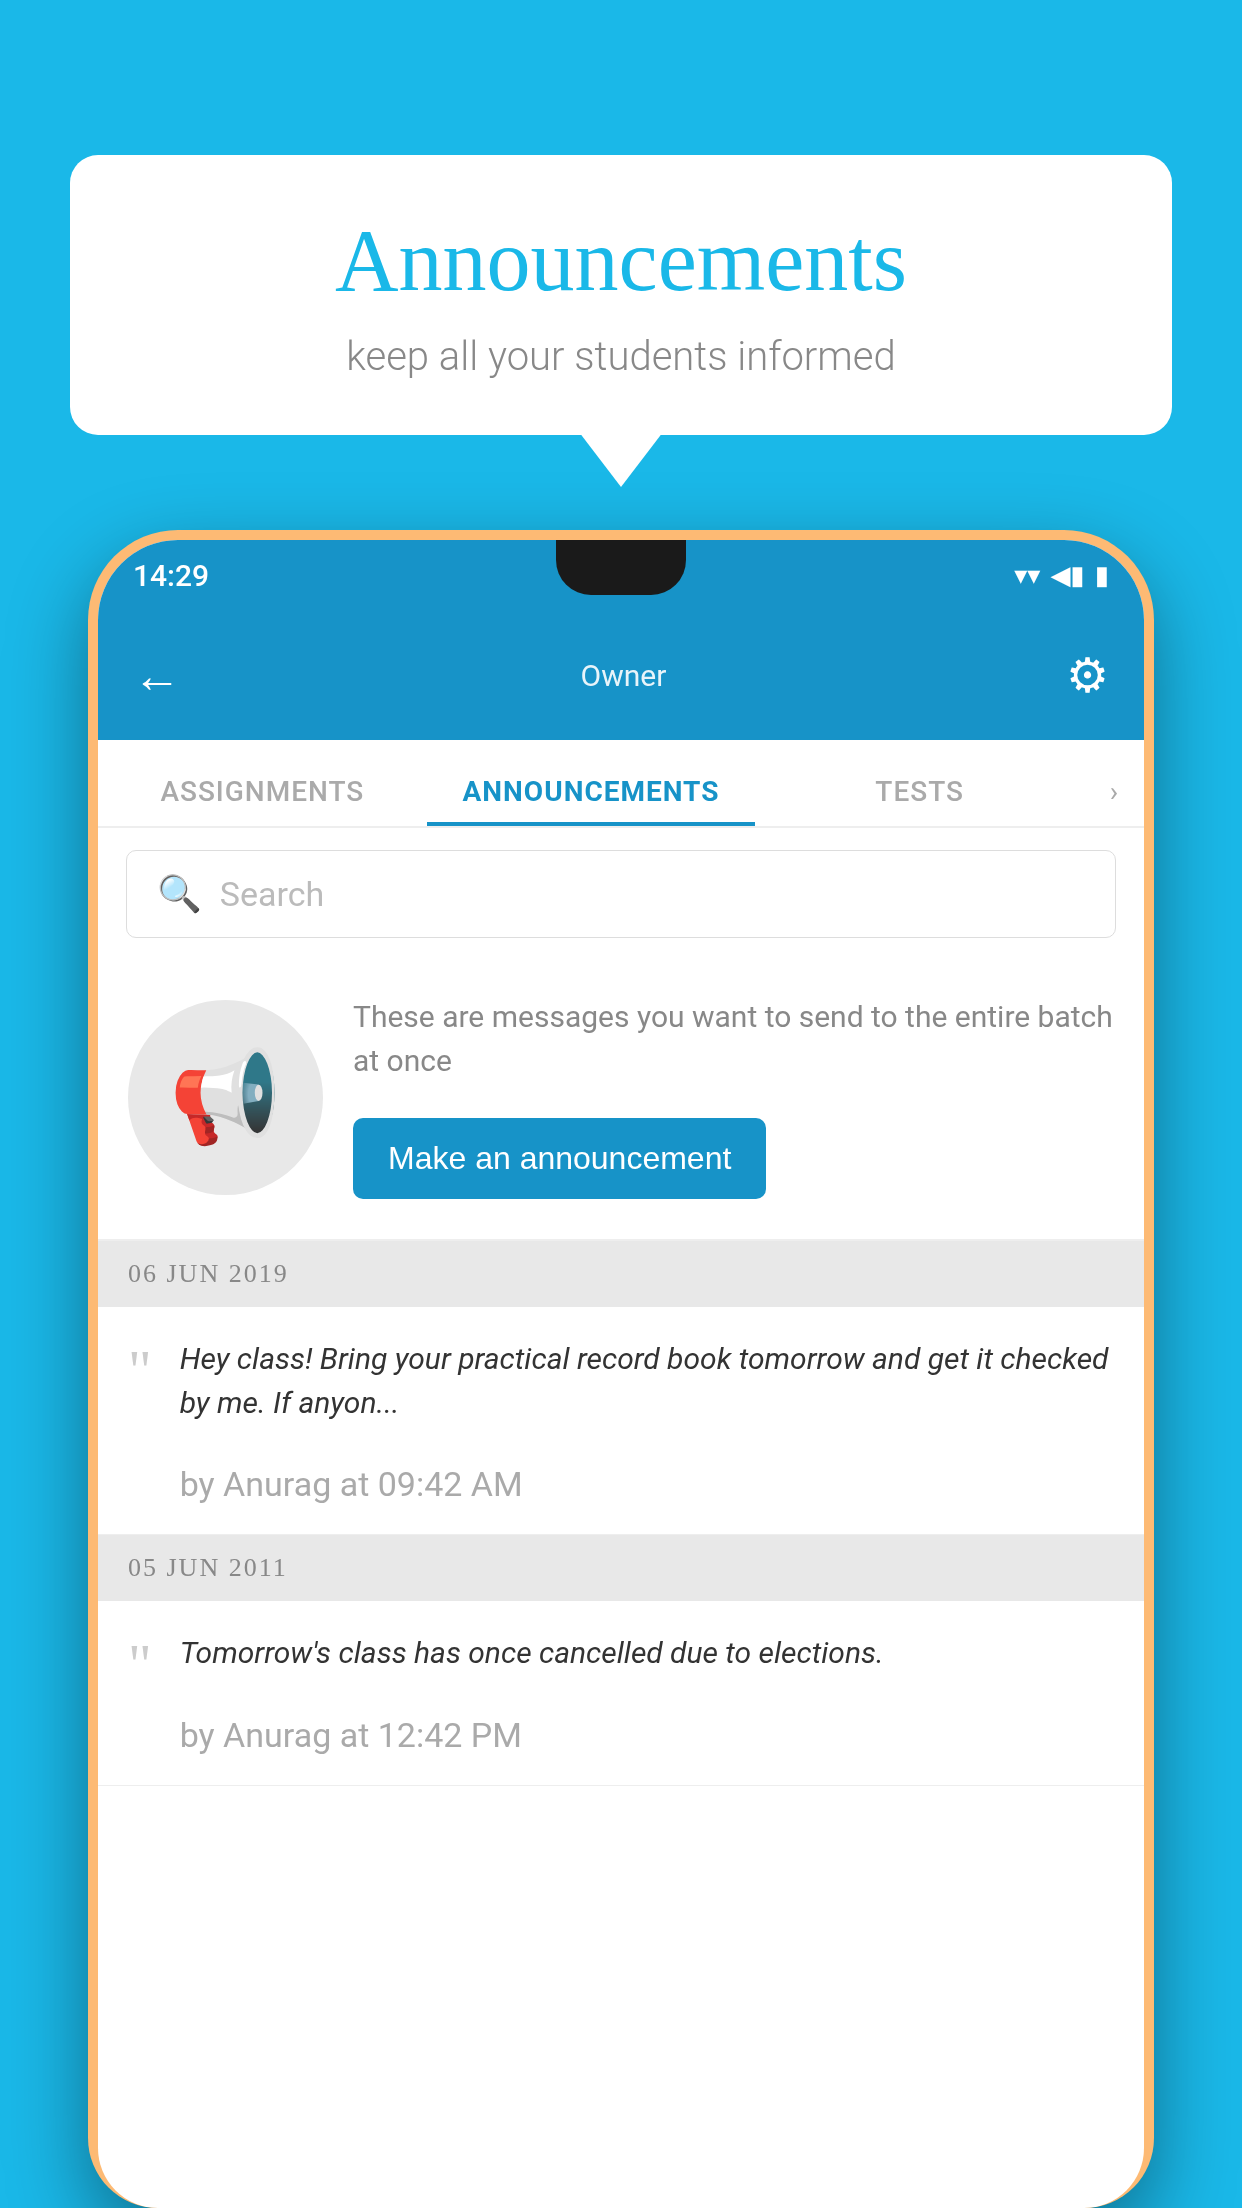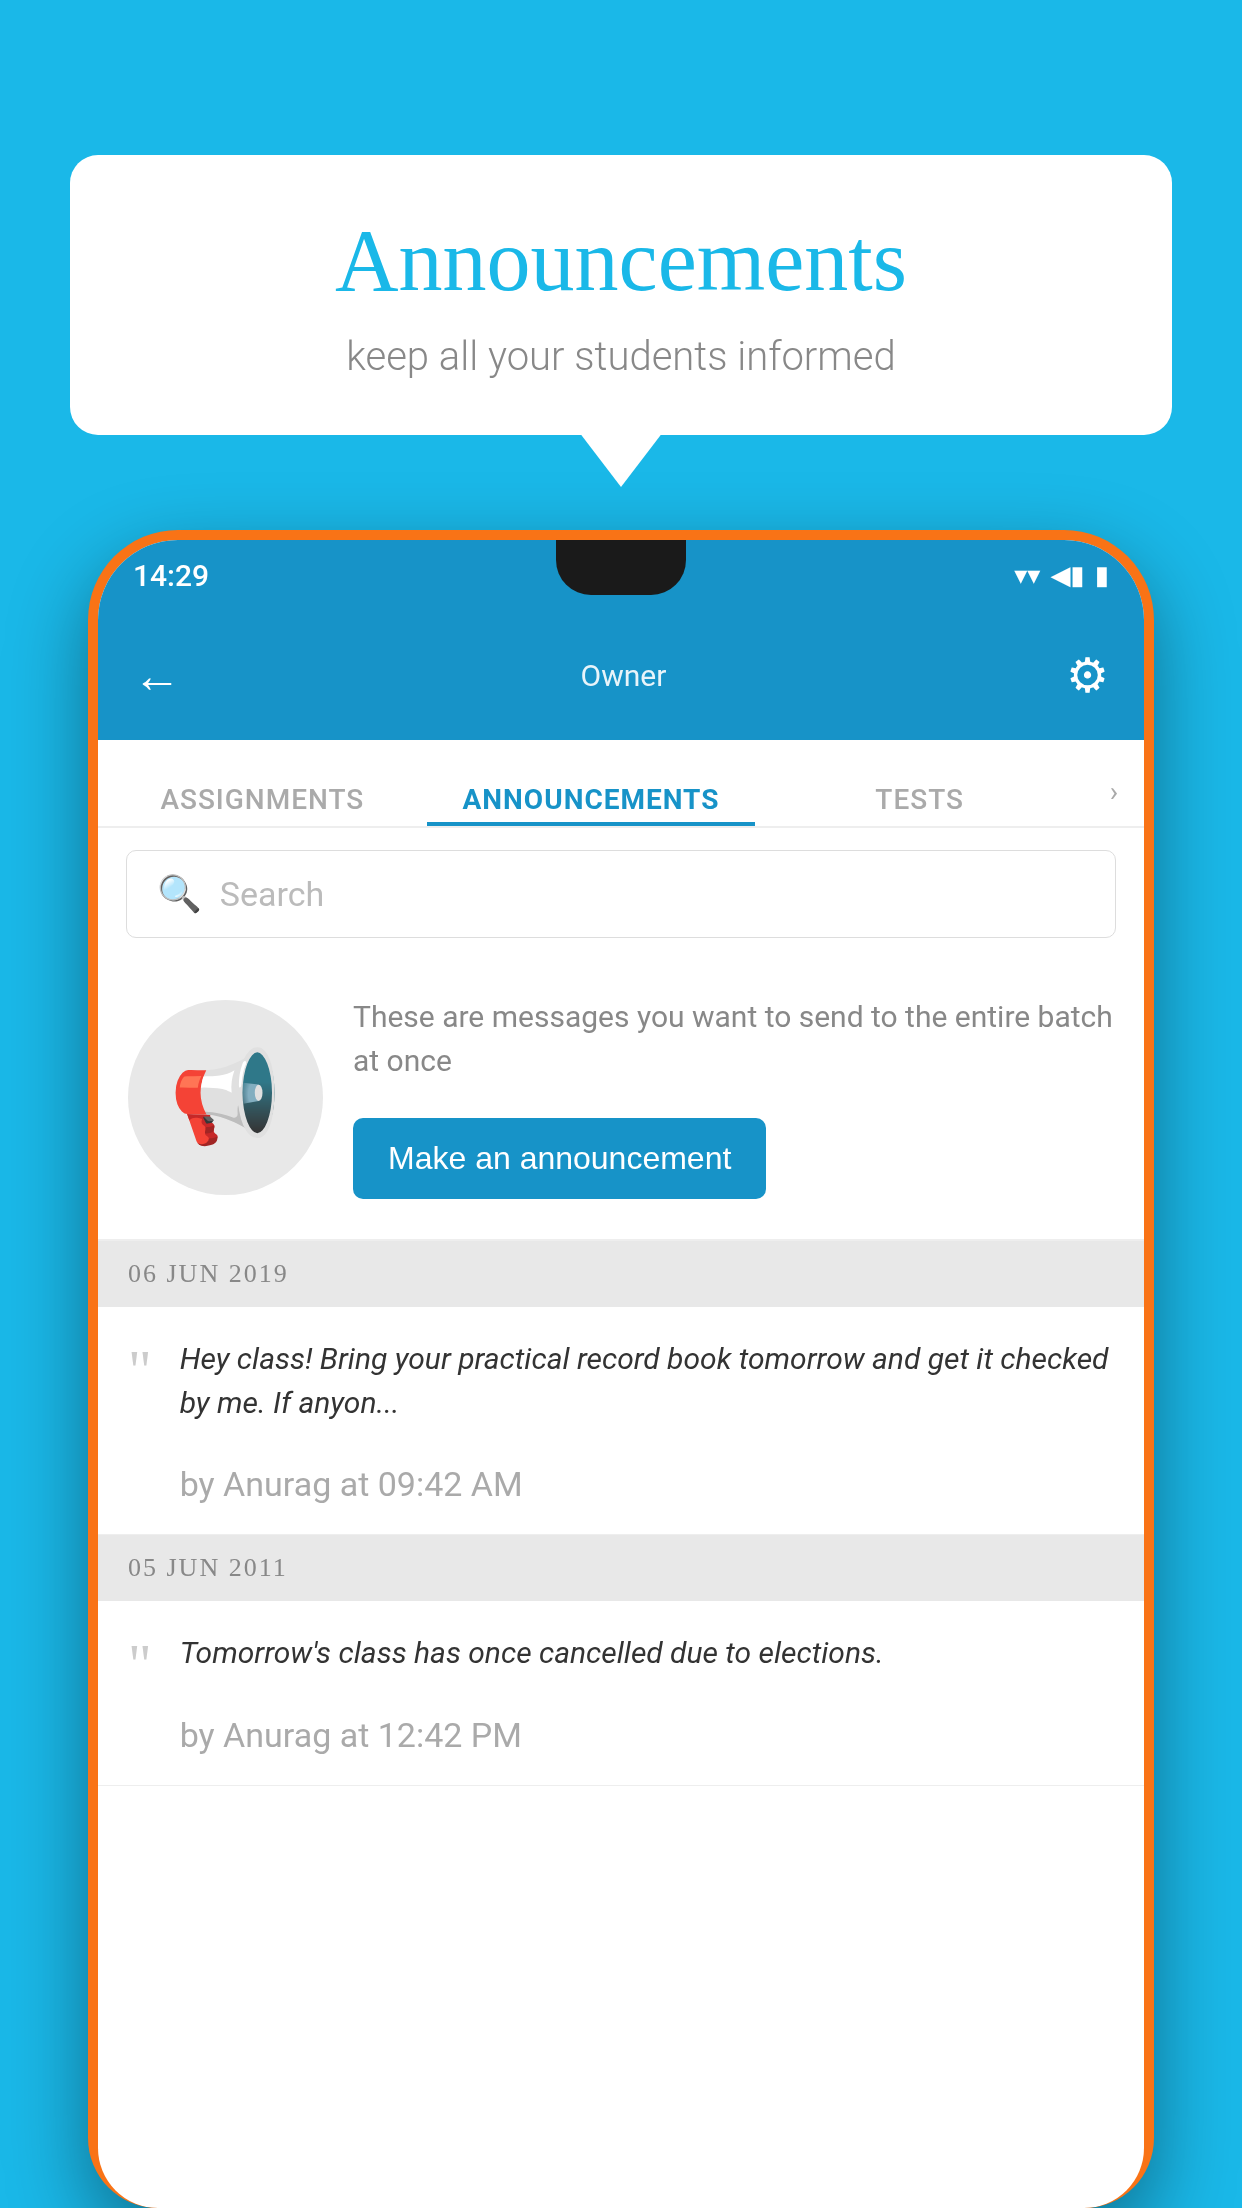--- a/index.html
+++ b/index.html
@@ -60,21 +60,21 @@
       font-weight: 300;
     }
 
     
     .phone-frame {
       position: absolute;
       top: 530px;
       left: 88px;
       right: 88px;
       bottom: 0px;
-      background: #f97316;
+      background: #fdba74;
       border-radius: 90px 90px 70px 70px;
       overflow: hidden;
       box-shadow: 0 30px 80px rgba(0,0,0,0.4);
     }
 
     
     .phone-screen {
       position: absolute;
       top: 10px;
       left: 10px;
@@ -162,21 +162,21 @@
       background: white;
       display: flex;
       border-bottom: 2px solid #eee;
       height: 88px;
       align-items: flex-end;
     }
 
     .tab-item {
       flex: 1;
       text-align: center;
-      padding-bottom: 10px;
+      padding-bottom: 18px;
       font-size: 28px;
       color: #aaa;
       font-weight: 500;
       letter-spacing: 1px;
       position: relative;
       cursor: pointer;
     }
 
     .tab-item.active {
       color: #1793c8;

